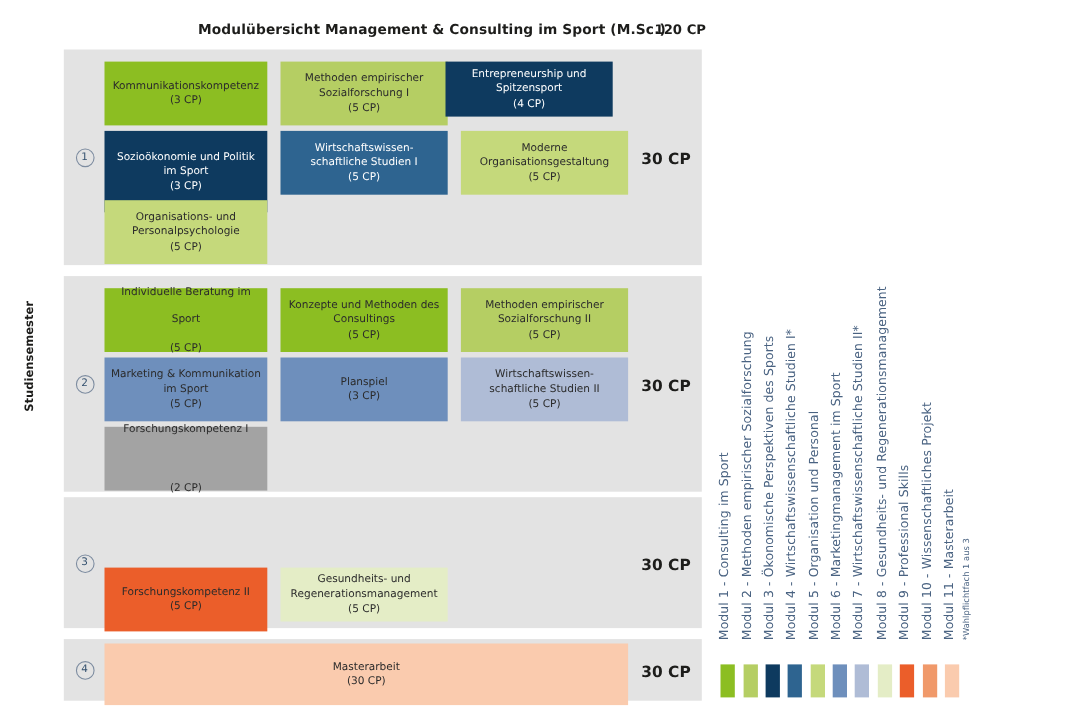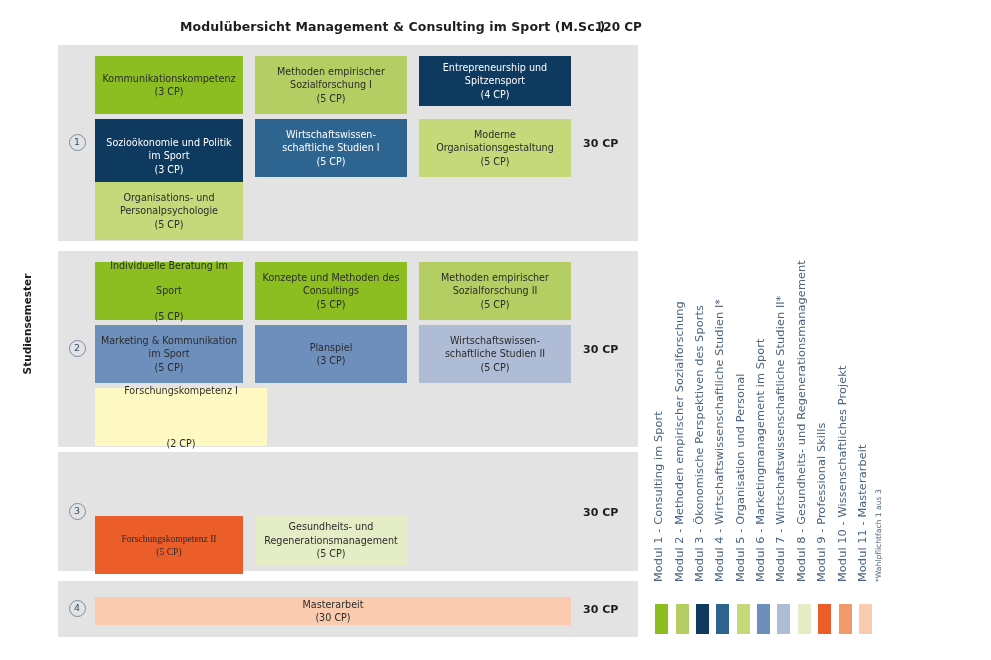--- a/index.html
+++ b/index.html
@@ -32,21 +32,21 @@
   .sem-number{
     position:absolute;left:6px;width:26px;text-align:center;
     font-size:12px;color:#33506e;
   }
   .sem-number span{
     display:inline-block;width:15px;height:15px;line-height:14px;
     border:1px solid #7d8ca0;border-radius:50%;font-size:9.5px;
     color:#33506e;text-align:center;
   }
   .sem-cp{
-    position:absolute;font-size:11px;font-weight:bold;color:#1d1d1b;
+    position:absolute;font-size:14px;font-weight:bold;color:#1d1d1b;
     white-space:nowrap;
   }
   
   .mod{
     position:absolute;display:flex;flex-direction:column;
     align-items:center;justify-content:center;text-align:center;
     font-size:9.6px;line-height:13.4px;padding:0 4px;
     box-sizing:border-box;
   }
   .mod .ln{display:block;white-space:nowrap;}
@@ -80,21 +80,21 @@
       <div class="sem-cp" style="left: 525px; top: 92px;">30 CP</div>
       <div class="mod light" style="left: 37px; top: 11px; width: 148px; height: 58px; background: rgb(140, 190, 34);">
         <span class="ln">Kommunikationskompetenz</span>
         <span class="ln">(3 CP)</span>
       </div>
       <div class="mod light" style="left: 197px; top: 11px; width: 152px; height: 58px; background: rgb(181, 206, 99);">
         <span class="ln">Methoden empirischer</span>
         <span class="ln">Sozialforschung I</span>
         <span class="ln">(5 CP)</span>
       </div>
-      <div class="mod dark" style="left: 361px; top: 11px; width: 152px; height: 50px; background: rgb(14, 58, 95);">
+      <div class="mod dark" style="left: 347px; top: 11px; width: 152px; height: 50px; background: rgb(14, 58, 95);">
         <span class="ln">Entrepreneurship und</span>
         <span class="ln">Spitzensport</span>
         <span class="ln">(4 CP)</span>
       </div>
       <div class="mod dark" style="left: 37px; top: 74px; width: 148px; height: 74px; background: rgb(14, 58, 95);">
         <span class="ln">Sozioökonomie und Politik</span>
         <span class="ln">im Sport</span>
         <span class="ln">(3 CP)</span>
       </div>
       <div class="mod dark" style="left: 197px; top: 74px; width: 152px; height: 58px; background: rgb(46, 100, 144);">
@@ -138,42 +138,42 @@
       </div>
       <div class="mod light" style="left: 197px; top: 74px; width: 152px; height: 58px; background: rgb(110, 143, 188); text-align: right;">
         <span class="ln">Planspiel</span>
         <span class="ln">(3 CP)</span>
       </div>
       <div class="mod light" style="left: 361px; top: 74px; width: 152px; height: 58px; background: rgb(175, 188, 214);">
         <span class="ln">Wirtschaftswissen-</span>
         <span class="ln">schaftliche Studien II</span>
         <span class="ln">(5 CP)</span>
       </div>
-      <div class="mod light" style="left: 37px; top: 137px; width: 172px; height: 58px; background: #fef9c3; gap: 39px;">
+      <div class="mod light" style="left: 37px; top: 137px; width: 148px; height: 58px; background: #a3a3a3; gap: 39px;">
         <span class="ln">Forschungskompetenz I</span>
         <span class="ln">(2 CP)</span>
       </div>
     </div>
     <div class="semester-row" style="top: 452px; height: 119px; background: rgb(227, 227, 227);">
       <div class="sem-number" style="top: 50.5px;"><span>3</span></div>
       <div class="sem-cp" style="left: 525px; top: 53.5px;">30 CP</div>
-      <div class="mod light" style="left: 37px; top: 64px; width: 148px; height: 58px; background: rgb(235, 94, 42); font-family: Liberation Serif, serif;">
+      <div class="mod light" style="left: 37px; top: 64px; width: 148px; height: 58px; background: rgb(235, 94, 42);">
         <span class="ln">Forschungskompetenz II</span>
         <span class="ln">(5 CP)</span>
       </div>
       <div class="mod light" style="left: 197px; top: 64px; width: 152px; height: 49px; background: rgb(228, 237, 198);">
         <span class="ln">Gesundheits- und</span>
         <span class="ln">Regenerationsmanagement</span>
         <span class="ln">(5 CP)</span>
       </div>
     </div>
     <div class="semester-row" style="top: 581px; height: 56px; background: rgb(227, 227, 227);">
       <div class="sem-number" style="top: 19px;"><span>4</span></div>
       <div class="sem-cp" style="left: 525px; top: 22px;">30 CP</div>
-      <div class="mod light" style="left: 37px; top: 16px; width: 476px; height: 28px; background: rgb(250, 203, 174);">
+      <div class="mod light" style="left: 37px; top: 4px; width: 476px; height: 56px; background: rgb(250, 203, 174);">
         <span class="ln">Masterarbeit</span>
         <span class="ln">(30 CP)</span>
       </div>
     </div>
   </div>
 <div id="legend">
     <div class="legend-label" style="left: 10px;">Modul 1 - Consulting im Sport</div>
     <div class="swatch" style="left: 0px; background: rgb(140, 190, 34);"></div>
     <div class="legend-label" style="left: 31px;">Modul 2 - Methoden empirischer Sozialforschung</div>
     <div class="swatch" style="left: 21px; background: rgb(181, 206, 99);"></div>

